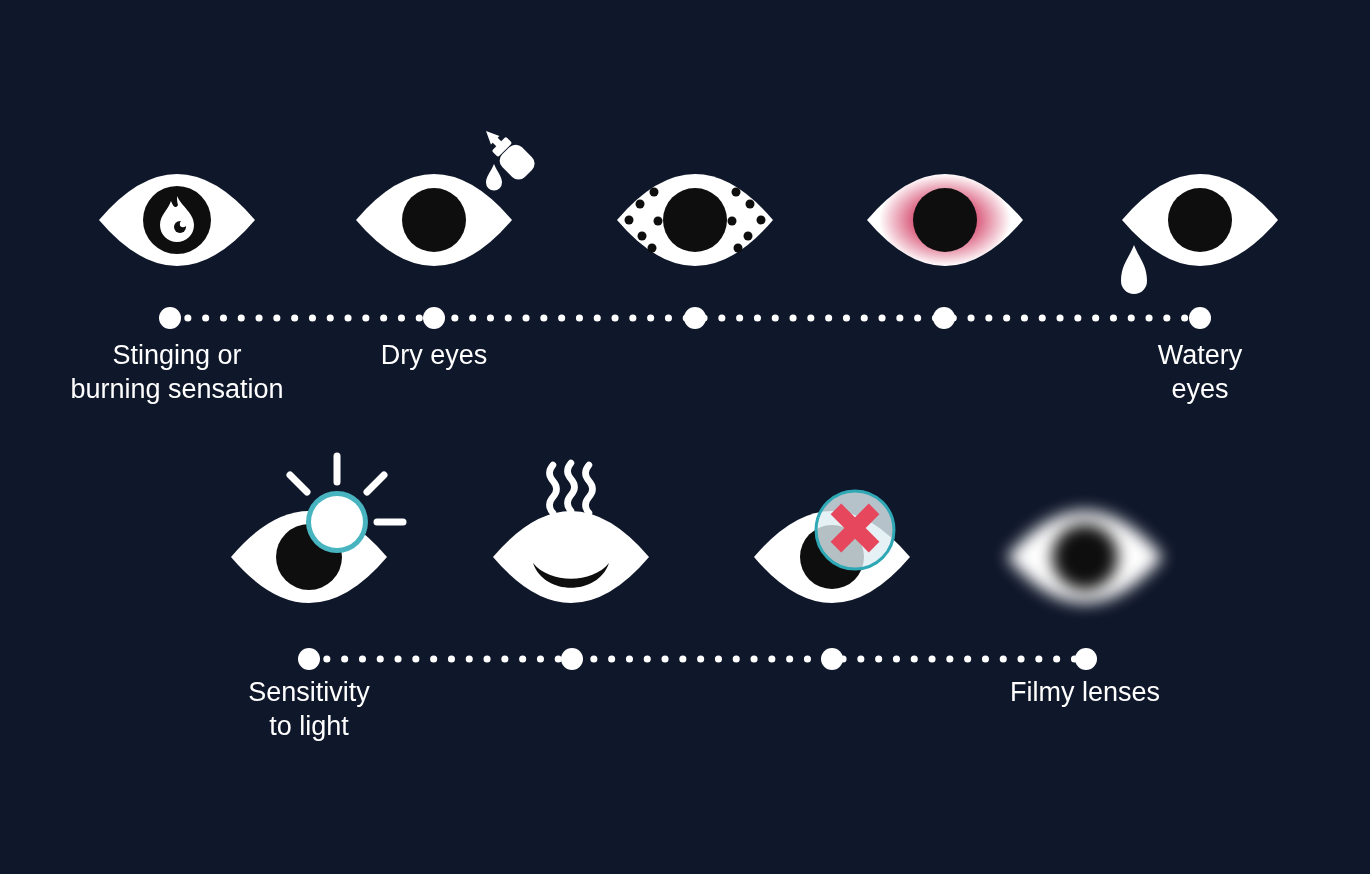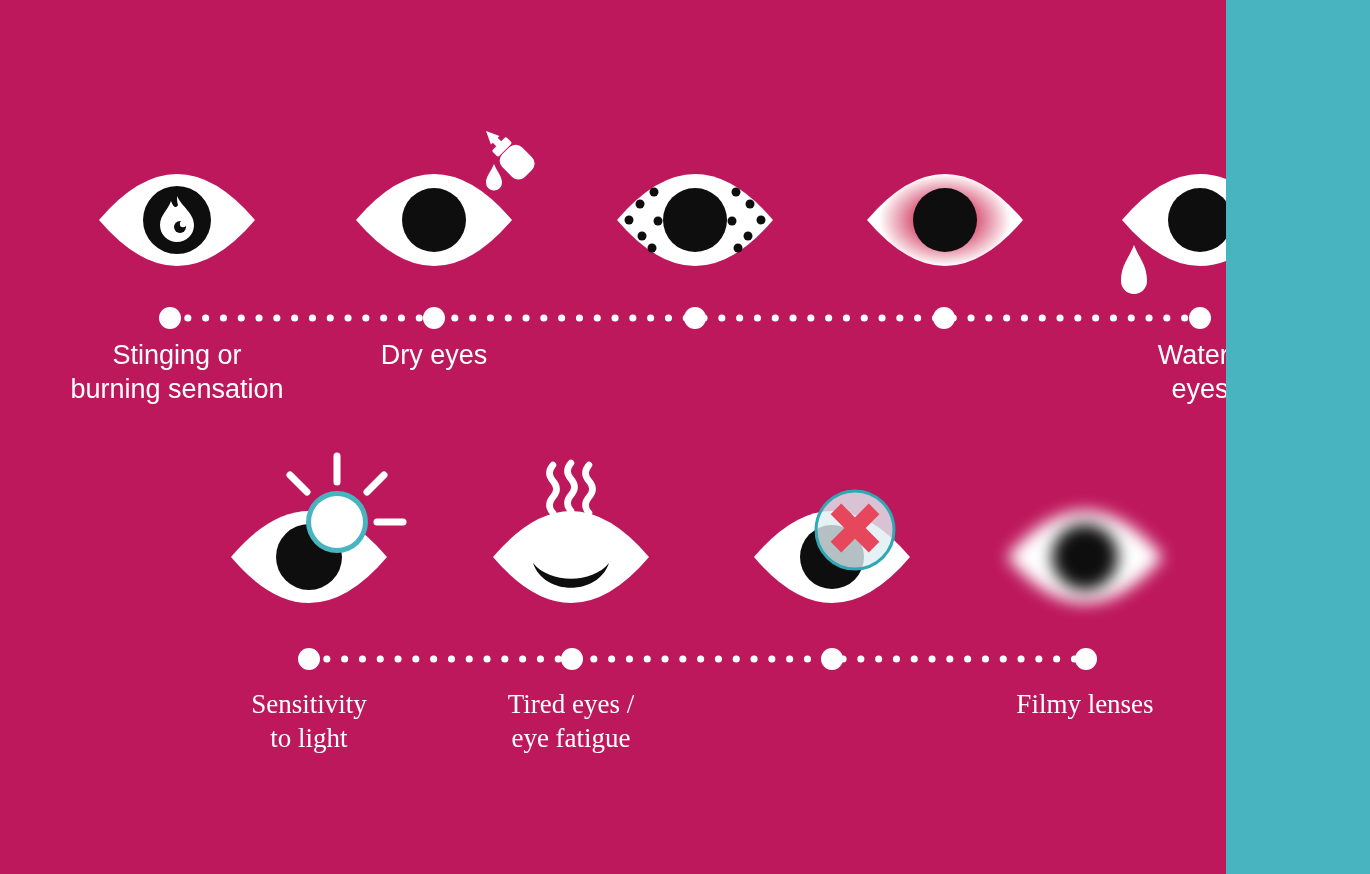--- a/index.html
+++ b/index.html
@@ -1,35 +1,35 @@
 <!DOCTYPE html>
 <html><head>
 <meta charset="utf-8">
 <style>
   html,body{margin:0;padding:0;background:#48b4bf;}
   .canvas{
     position:relative;
-    width:1226px;height:874px;
-    background:#be185d;
+    width:1370px;height:874px;
+    background:#0f172a;
     overflow:hidden;
     font-family:"Liberation Sans", sans-serif;
   }
   .column{position:absolute;width:280px;}
   .column svg.icon{position:absolute;left:10px;top:0;}
   .row1 .column{top:125px;height:300px;}
   .row2 .column{top:439px;height:310px;}
   .label{
     position:absolute;left:0;width:280px;
     text-align:center;
     color:#ffffff;
     font-size:27px;line-height:34px;font-weight:400;
     white-space:pre-line;
   }
   .row1 .label{top:213px;}
-  .row2 .label{top:248px;font-family:Liberation Serif, serif;}
+  .row2 .label{top:236px;}
   .dotline{position:absolute;left:0;width:1370px;height:30px;}
   .dotline.r1{top:303px;}
   .dotline.r2{top:644px;}
   .blurred{filter:blur(8px);}
 </style>
 </head>
 <body>
 
 <div class="canvas">
 
@@ -147,22 +147,20 @@
     <div class="column" style="left:431px">
       <svg class="icon" width="260" height="200" viewBox="0 0 260 200">
         <path d="M52,118 Q130,26 208,118 Q130,210 52,118 Z" fill="#ffffff"></path>
         <path fill="#0e0e0e" d="M92,124 C103,157 157,157 168,124 C151,145 109,145 92,124 Z"></path>
         <g stroke="#ffffff" stroke-width="6.5" stroke-linecap="round" fill="none">
           <path d="M112,26 q-7,8 0,16 t0,16 t0,16"></path>
           <path d="M130,24 q-7,8 0,16 t0,16 t0,16"></path>
           <path d="M148,26 q-7,8 0,16 t0,16 t0,16"></path>
         </g>
       </svg>
-      <div class="label">Tired eyes /
-eye fatigue</div>
     </div>
 
     <div class="column" style="left:692px">
       <svg class="icon" width="260" height="200" viewBox="0 0 260 200">
         <path d="M52,118 Q130,26 208,118 Q130,210 52,118 Z" fill="#ffffff"></path>
         <circle cx="130" cy="118" r="32" fill="#0e0e0e"></circle>
         <circle cx="153" cy="91" r="39" fill="rgba(223,238,243,0.8)" stroke="#2fa8b6" stroke-width="3"></circle>
         <g transform="translate(153,89) rotate(45)" fill="#e6475c">
           <rect x="-27" y="-7.5" width="54" height="15"></rect>
           <rect x="-7.5" y="-27" width="15" height="54"></rect>

